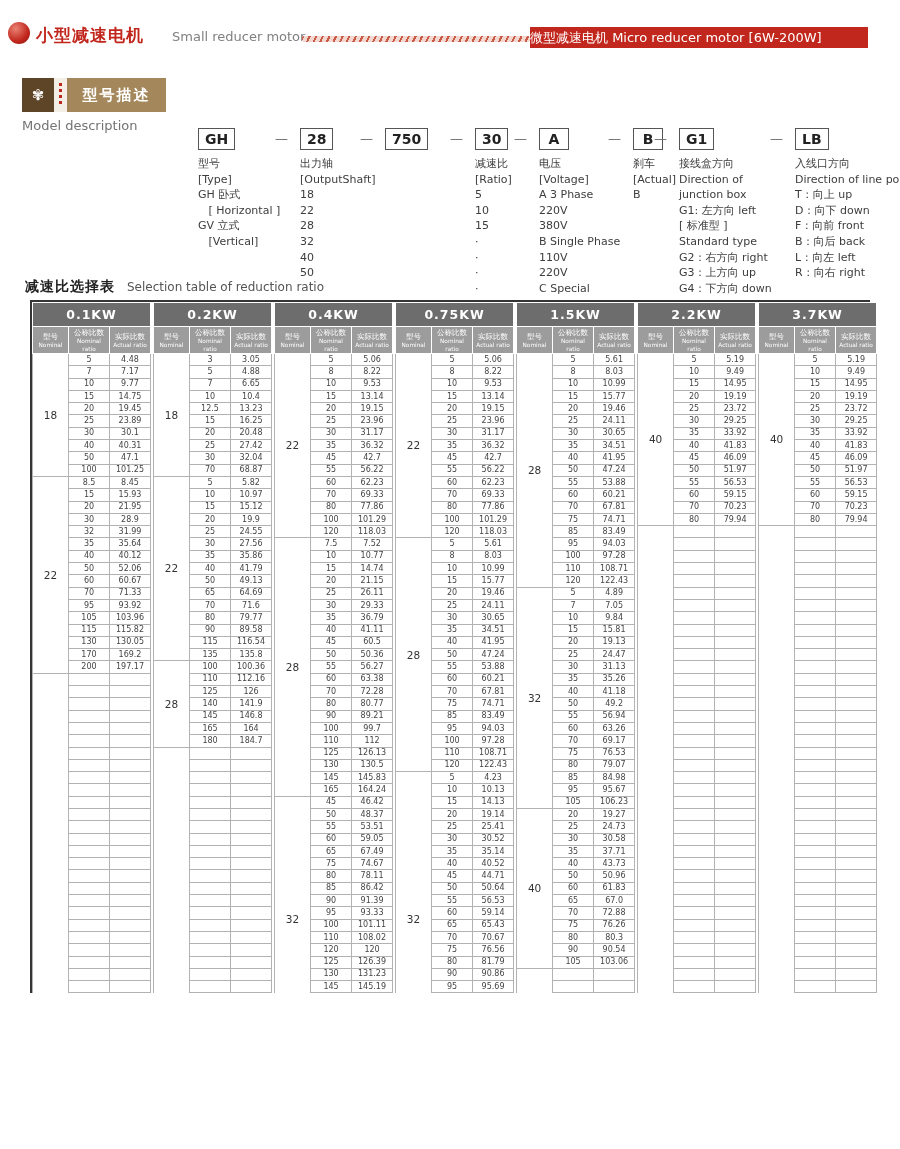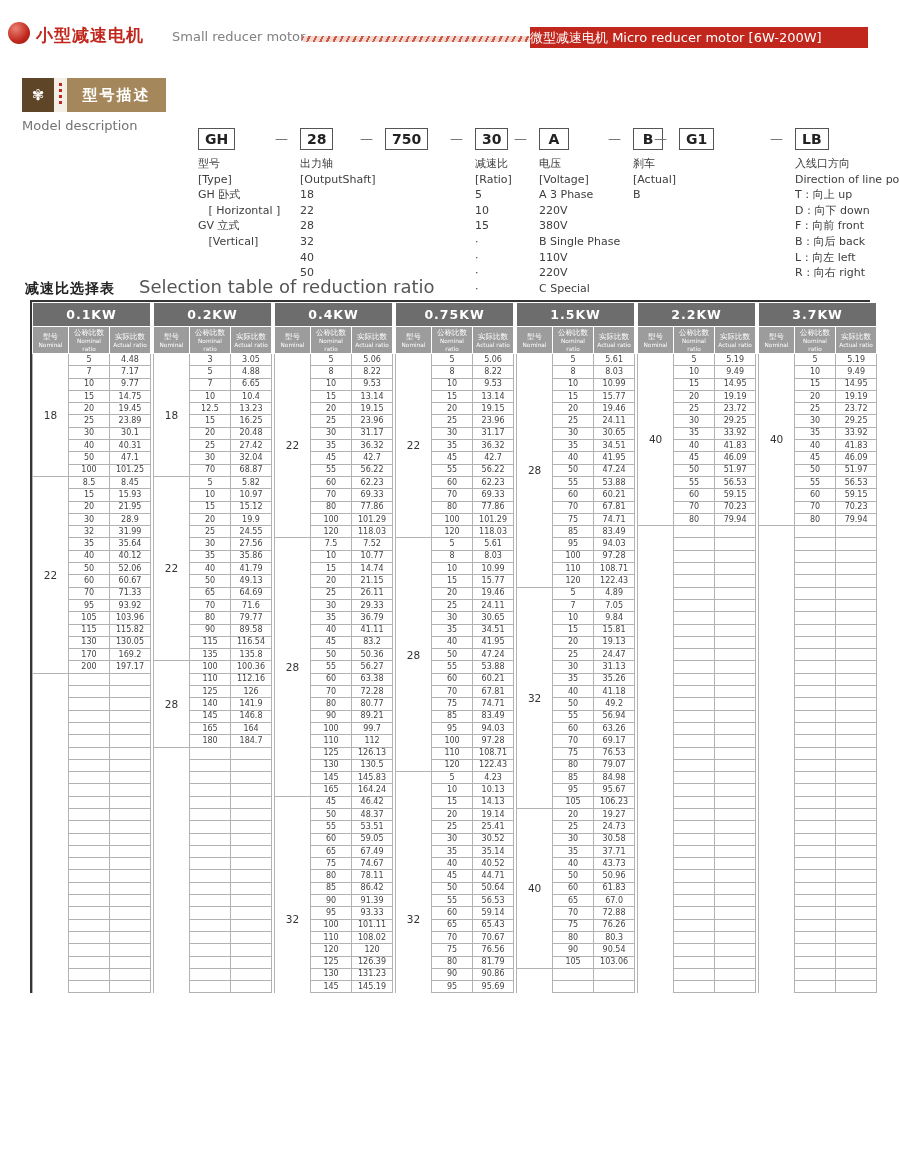--- a/index.html
+++ b/index.html
@@ -29,21 +29,21 @@
   
   #model-code { position:absolute; left:198px; top:84px; display:flex;margin-top:44px; }
   .seg { position:relative; }
   .code-box { display:inline-block; min-width:30px; padding:0 6px; height:22px; line-height:20px;
     border:1px solid #555; font-size:14px; font-weight:bold; color:#222; text-align:center; background:#fff; }
   .dash { position:absolute; top:3px; right:12px; color:#666; font-size:13px; }
   .seg-lines { margin-top:6px; font-size:11px; line-height:15.6px; color:#3d3d3d; white-space:nowrap; }
   
   .tbl-title { position:absolute; left:25px; top:276px; }
   .tbl-title .zh { font-size:14px; font-weight:bold; color:#222; letter-spacing:1px; }
-  .tbl-title .en { font-size:18px; color:#555; margin-left:24px; }
+  .tbl-title .en { font-size:12px; color:#555; margin-left:12px; }
   #ratio-table { position:absolute; left:30px; top:300px; width:840px; display:flex; gap:2px;
     border:2px solid #353535; background:#fff; }
   table.grp { border-collapse:collapse; table-layout:fixed; width:118px;border-radius:17px; }
   table.grp th.pow { background:#6d6d6d; color:#fff; font-size:12.5px; font-weight:bold;
     height:24px; border:1px solid #fff; letter-spacing:1px; }
   table.grp th.sub { background:#9c9c9c; color:#fff; font-weight:normal; height:27px;
     border:1px solid #fff; padding:0; vertical-align:middle; }
   table.grp th.sub .zh { display:block; font-size:7.5px; line-height:9px; }
   table.grp th.sub .en { display:block; font-size:6.3px; line-height:8px; transform:scale(.92); }
   table.grp td { border:1px solid #b2b2b2; height:12.3px; font-size:8px; color:#444;
@@ -110,21 +110,31 @@
           <div>B Single Phase</div>
           <div>110V</div>
           <div>220V</div>
           <div>C Special</div>
         </div></div>
       <div class="seg" style="width: 46px;"><div class="code-box">B</div><span class="dash">—</span><div class="seg-lines">
           <div>刹车</div>
           <div>[Actual]</div>
           <div>B</div>
         </div></div>
-      <div class="seg" style="width: 116px;"><div class="code-box">G1</div><span class="dash">—</span></div>
+      <div class="seg" style="width: 116px;"><div class="code-box">G1</div><span class="dash">—</span><div class="seg-lines">
+          <div>接线盒方向</div>
+          <div>Direction of</div>
+          <div>junction box</div>
+          <div>G1: 左方向 left</div>
+          <div>[ 标准型 ]</div>
+          <div>Standard type</div>
+          <div>G2：右方向 right</div>
+          <div>G3：上方向 up</div>
+          <div>G4：下方向 down</div>
+        </div></div>
       <div class="seg" style="width: 100px;"><div class="code-box">LB</div><div class="seg-lines">
           <div>入线口方向</div>
           <div>Direction of line port</div>
           <div>T：向上 up</div>
           <div>D：向下 down</div>
           <div>F：向前 front</div>
           <div>B：向后 back</div>
           <div>L：向左 left</div>
           <div>R：向右 right</div>
         </div></div>
@@ -777,21 +787,21 @@
           <tr>
             <td>35</td>
             <td>36.79</td>
           </tr>
           <tr>
             <td>40</td>
             <td>41.11</td>
           </tr>
           <tr>
             <td>45</td>
-            <td>83.2</td>
+            <td>60.5</td>
           </tr>
           <tr>
             <td>50</td>
             <td>50.36</td>
           </tr>
           <tr>
             <td>55</td>
             <td>56.27</td>
           </tr>
           <tr>

